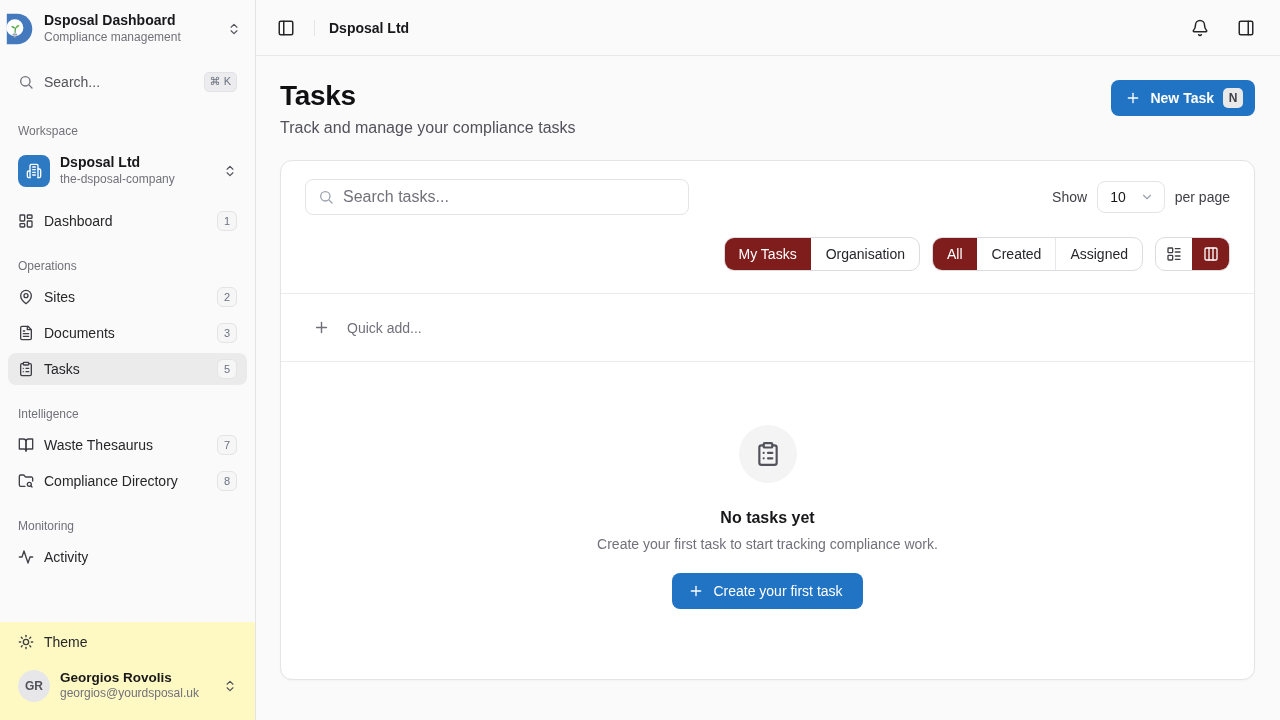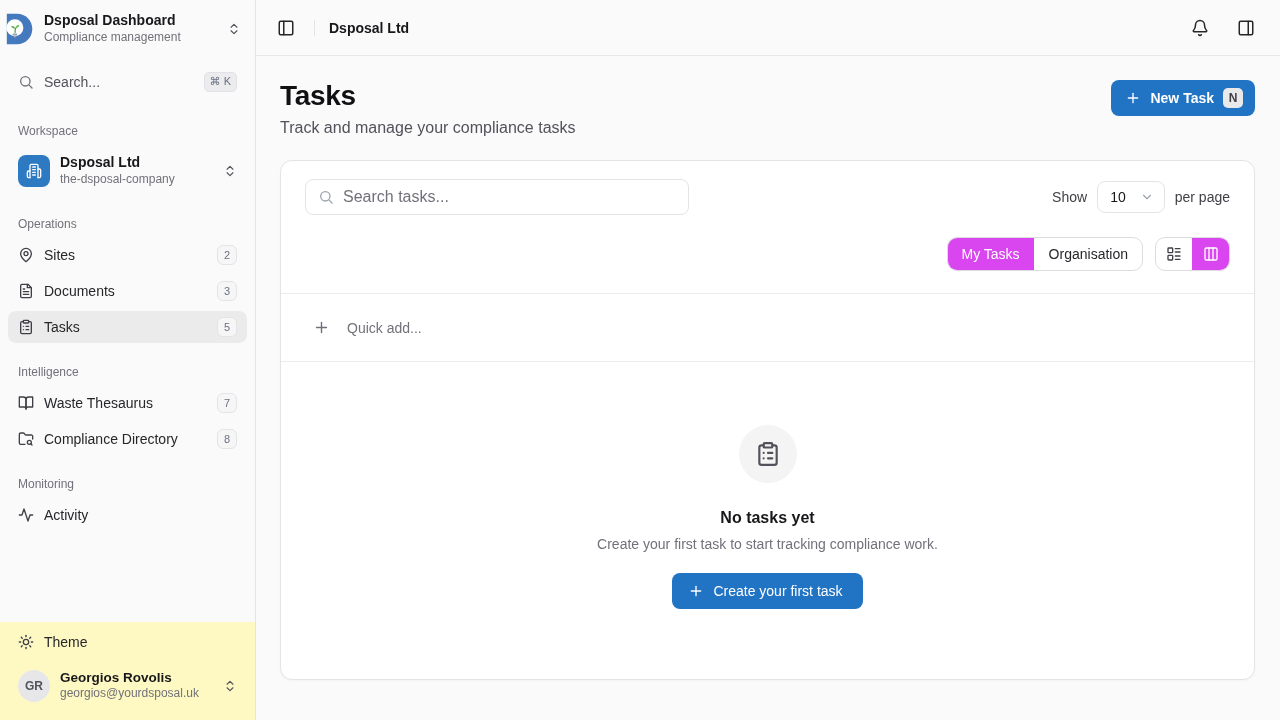--- a/index.html
+++ b/index.html
@@ -57,21 +57,21 @@
   .search-box { width:384px; height:36px; border:1px solid #e4e4e7; border-radius:8px; background:#fff; display:flex; align-items:center; gap:9px; padding:0 12px; color:#9ca3af; }
   .search-box input { border:none; outline:none; flex:1; font-size:16px; font-family:inherit; color:#18181b; background:transparent; }
   .search-box input::placeholder { color:#71717a; }
   .show-group { display:flex; align-items:center; gap:10px; font-size:14px; color:#3f3f46; }
   .select { height:32px; min-width:62px; border:1px solid #e4e4e7; border-radius:8px; background:#fff; display:flex; align-items:center; gap:14px; padding:0 10px 0 12px; font-size:14px; color:#18181b; cursor:pointer; }
   .select .chev { color:#9ca3af; }
   .tb-row2 { display:flex; align-items:center; justify-content:flex-end; gap:12px; margin-top:22px; }
   .seg { display:flex; height:34px; border:1px solid #dcdce0; border-radius:10px; background:#fff; overflow:hidden; }
   .seg button { border:none; background:transparent; padding:0 14px; font-size:14px; font-weight:500; color:#26272b; font-family:inherit; cursor:pointer; display:flex; align-items:center; justify-content:center; }
   .seg button + button { border-left:1px solid #e7e7ea; }
-  .seg button.on { background:#d946ef; color:#fff; border-left-color:transparent; }
+  .seg button.on { background:#7f1d1d; color:#fff; border-left-color:transparent; }
   .seg button.on + button { border-left-color:transparent; }
   .seg.icons button { padding:0 10px; color:#3f3f46; }
   .seg.icons button.on { color:#fff; }
 
   .card-divider { height:1px; background:#ececee; }
   .quick-add { display:flex; align-items:center; gap:17px; height:67px; padding:0 24px 0 32px; color:#71717a; cursor:text; }
   .quick-add .qa-label { font-size:14px; color:#71717a; }
 
   .empty { display:flex; flex-direction:column; align-items:center; padding:63px 20px 70px; }
   .empty-icon-wrap { width:58px; height:58px; border-radius:50%; background:#f4f4f5; display:flex; align-items:center; justify-content:center; color:#52525b; }
@@ -138,20 +138,32 @@
         <div class="ws-slug">the-dsposal-company</div>
       </div>
       <span class="chev-updown">
         <svg width="14" height="14" viewBox="0 0 24 24" fill="none" stroke="currentColor" stroke-width="2" stroke-linecap="round" stroke-linejoin="round">
             <path d="m7 15 5 5 5-5"></path>
             <path d="m7 9 5-5 5 5"></path>
           </svg>
       </span>
     </div>
 
+    <div class="nav-item" style="margin-top:10px;">
+      <span class="icon">
+        <svg width="16" height="16" viewBox="0 0 24 24" fill="none" stroke="currentColor" stroke-width="2" stroke-linecap="round" stroke-linejoin="round">
+            <rect x="3" y="3" width="7" height="9" rx="1"></rect>
+            <rect x="14" y="3" width="7" height="5" rx="1"></rect>
+            <rect x="14" y="12" width="7" height="9" rx="1"></rect>
+            <rect x="3" y="16" width="7" height="5" rx="1"></rect>
+          </svg>
+      </span>
+      <span class="label">Dashboard</span>
+      <span class="num-badge">1</span>
+    </div>
 
     <div class="sb-section-label" style="padding:0 10px;">Operations</div>
 
     <div class="nav-item">
       <span class="icon">
         <svg width="16" height="16" viewBox="0 0 24 24" fill="none" stroke="currentColor" stroke-width="2" stroke-linecap="round" stroke-linejoin="round">
             <path d="M20 10c0 6-8 12-8 12s-8-6-8-12a8 8 0 0 1 16 0"></path>
             <circle cx="12" cy="10" r="3"></circle>
           </svg>
       </span>
@@ -329,20 +341,25 @@
             </div>
             <span>per page</span>
           </div>
         </div>
 
         <div class="tb-row2">
           <div class="seg">
             <button class="on">My Tasks</button>
             <button>Organisation</button>
           </div>
+          <div class="seg">
+            <button class="on">All</button>
+            <button>Created</button>
+            <button>Assigned</button>
+          </div>
           <div class="seg icons">
             <button>
               <span>
                 <svg width="16" height="16" viewBox="0 0 24 24" fill="none" stroke="currentColor" stroke-width="2" stroke-linecap="round" stroke-linejoin="round">
                     <rect x="3" y="3" width="7" height="7" rx="1"></rect>
                     <rect x="3" y="14" width="7" height="7" rx="1"></rect>
                     <path d="M14 4h7"></path>
                     <path d="M14 9h7"></path>
                     <path d="M14 15h7"></path>
                     <path d="M14 20h7"></path>

